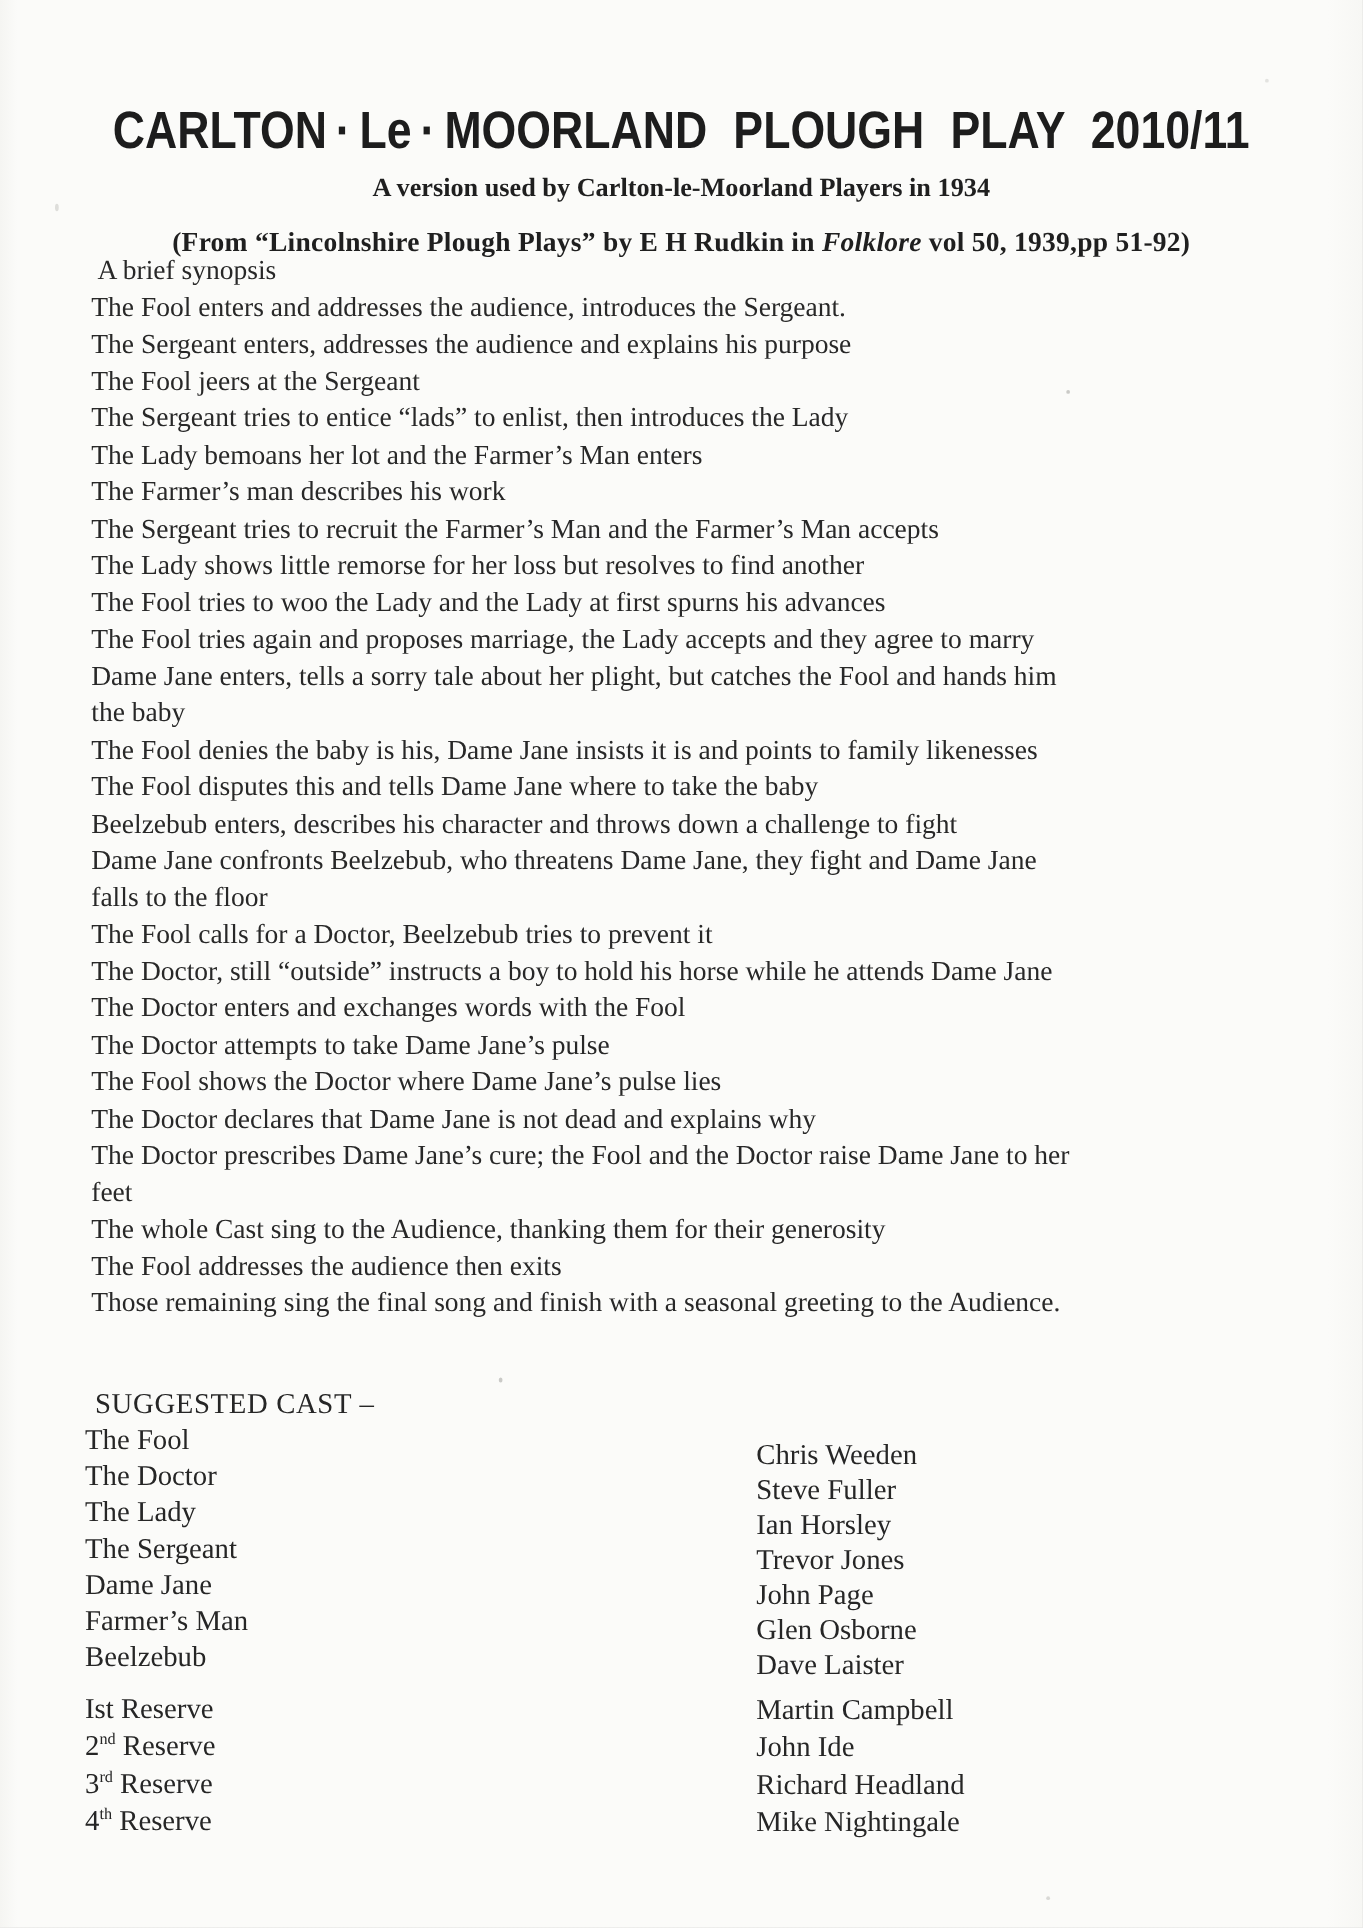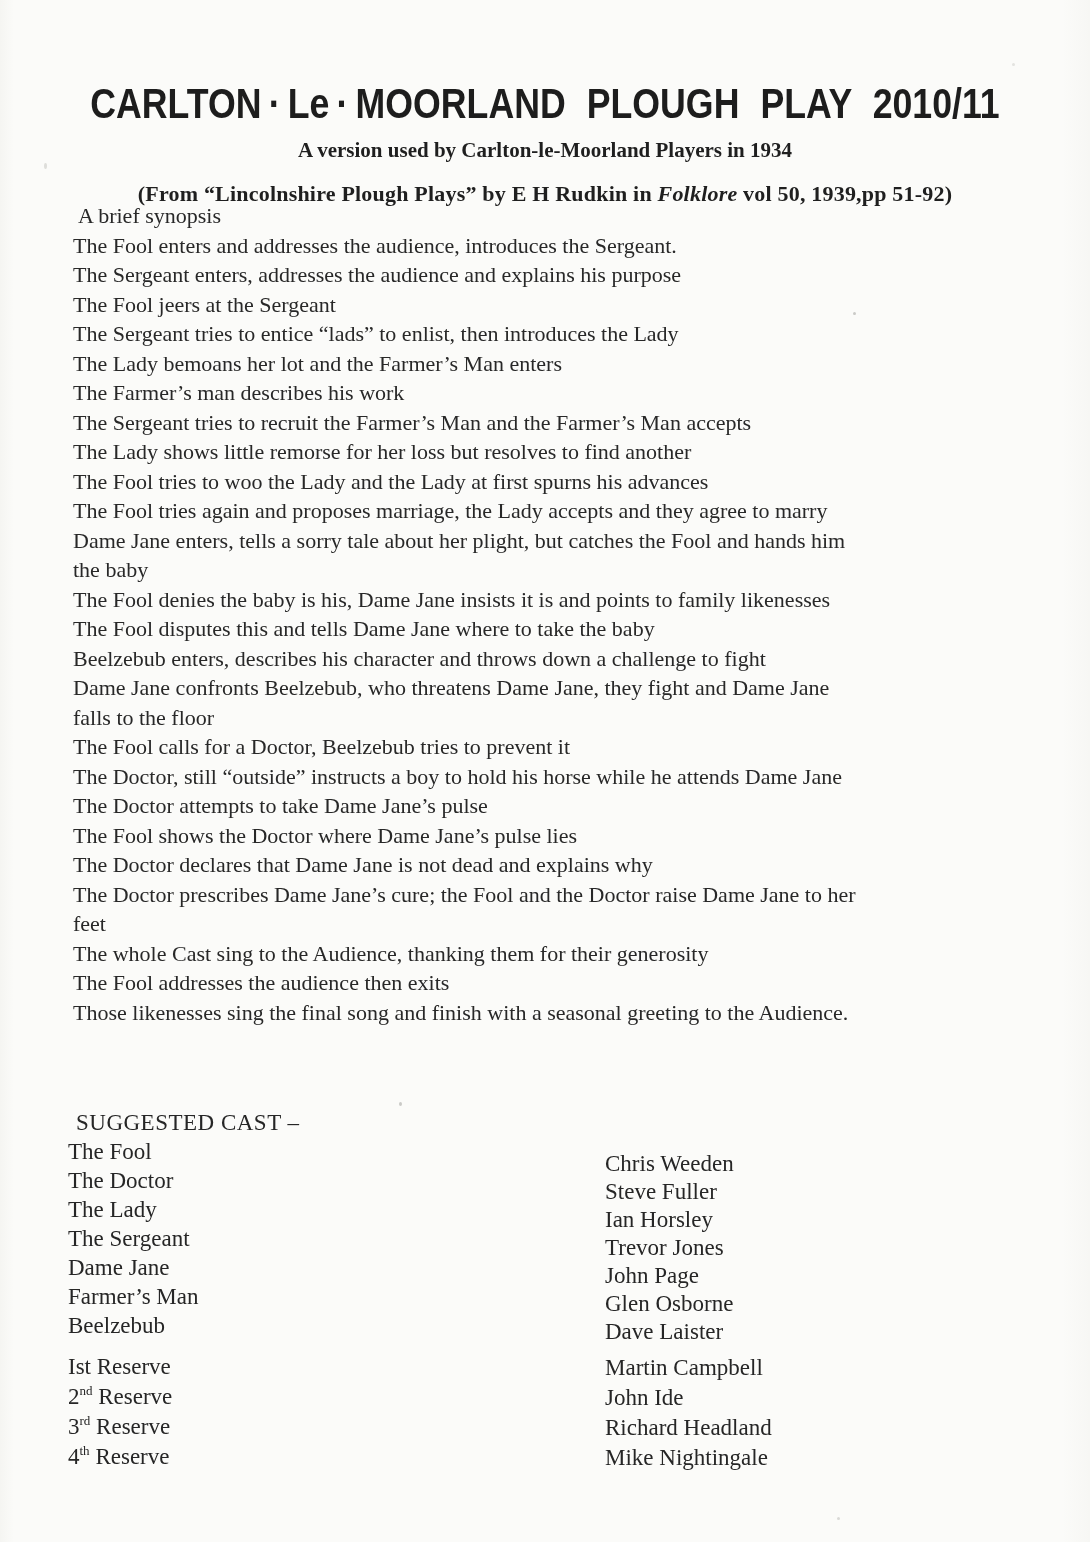--- a/index.html
+++ b/index.html
@@ -137,28 +137,29 @@
         <div class="syn-line">The Fool tries again and proposes marriage, the Lady accepts and they agree to marry</div>
         <div class="syn-line">Dame Jane enters, tells a sorry tale about her plight, but catches the Fool and hands him
 the baby</div>
         <div class="syn-line">The Fool denies the baby is his, Dame Jane insists it is and points to family likenesses</div>
         <div class="syn-line">The Fool disputes this and tells Dame Jane where to take the baby</div>
         <div class="syn-line">Beelzebub enters, describes his character and throws down a challenge to fight</div>
         <div class="syn-line">Dame Jane confronts Beelzebub, who threatens Dame Jane, they fight and Dame Jane
 falls to the floor</div>
         <div class="syn-line">The Fool calls for a Doctor, Beelzebub tries to prevent it</div>
         <div class="syn-line">The Doctor, still “outside” instructs a boy to hold his horse while he attends Dame Jane</div>
+        <div class="syn-line">The Doctor enters and exchanges words with the Fool</div>
         <div class="syn-line">The Doctor attempts to take Dame Jane’s pulse</div>
         <div class="syn-line">The Fool shows the Doctor where Dame Jane’s pulse lies</div>
         <div class="syn-line">The Doctor declares that Dame Jane is not dead and explains why</div>
         <div class="syn-line">The Doctor prescribes Dame Jane’s cure; the Fool and the Doctor raise Dame Jane to her
 feet</div>
         <div class="syn-line">The whole Cast sing to the Audience, thanking them for their generosity</div>
         <div class="syn-line">The Fool addresses the audience then exits</div>
-        <div class="syn-line">Those likenesses sing the final song and finish with a seasonal greeting to the Audience.</div>
+        <div class="syn-line">Those remaining sing the final song and finish with a seasonal greeting to the Audience.</div>
       </div>
   </div>
 
   <div class="cast">
     <div class="cast-heading">SUGGESTED CAST –</div>
 
     <div class="cast-roles">
       <div>
           <div class="cast-line">The Fool</div>
           <div class="cast-line">The Doctor</div>

